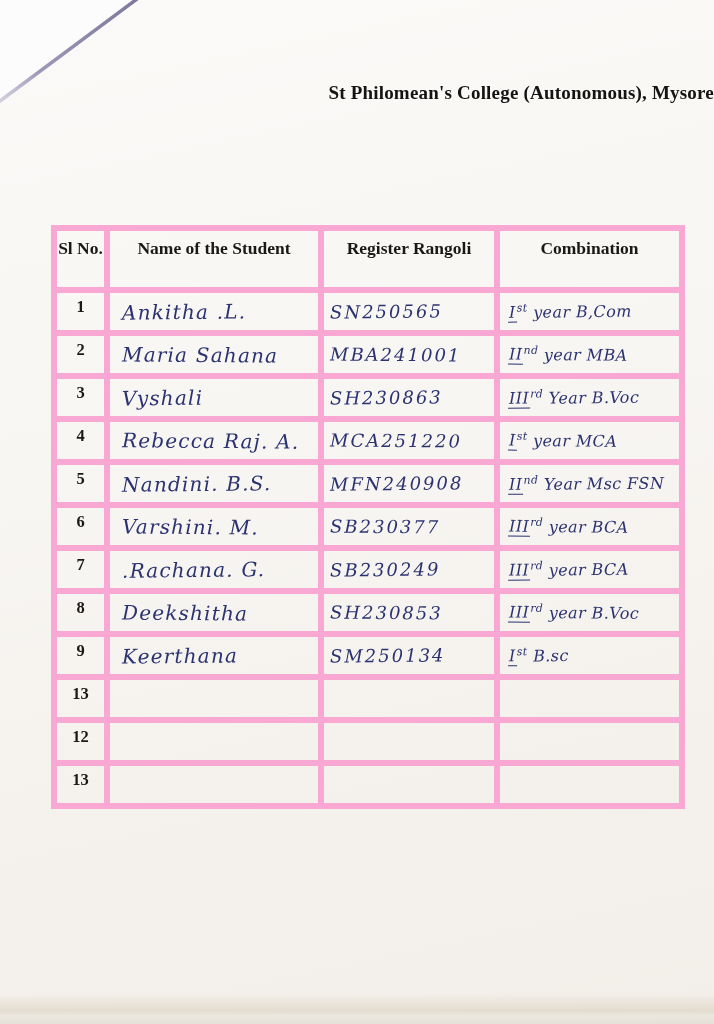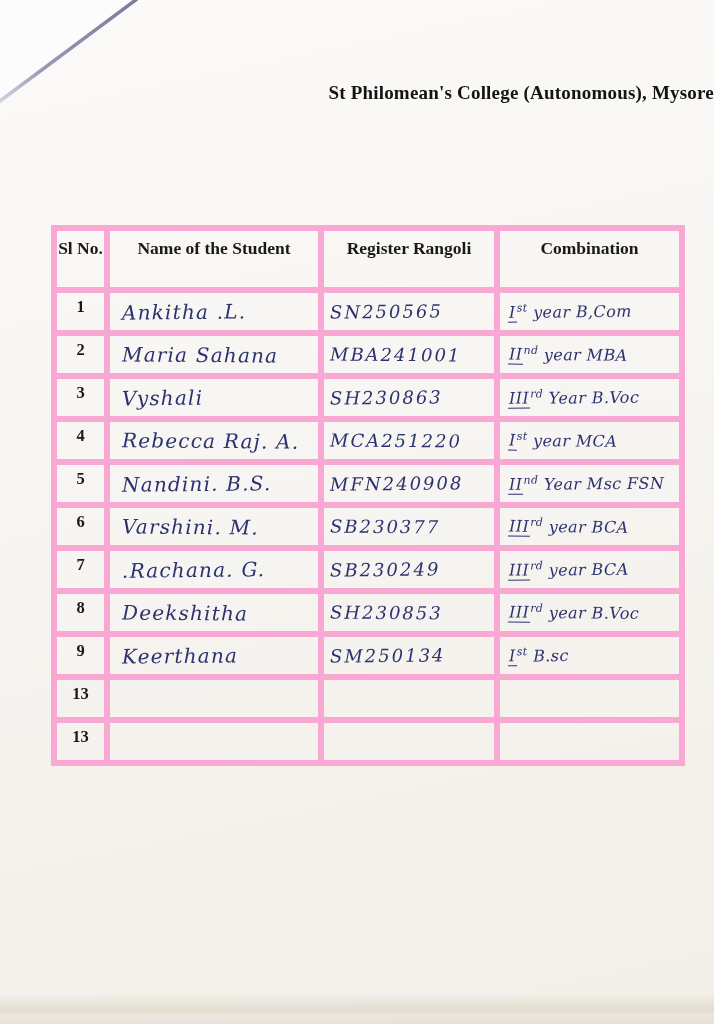--- a/index.html
+++ b/index.html
@@ -168,20 +168,26 @@
         <td class="reg-cell"><span class="hw hw-reg">SM250134</span></td>
         <td class="comb-cell"><span class="hw hw-comb"><span class="numeral">I</span><sup>st</sup><span> B.sc</span></span></td>
       </tr>
       <tr class="data-row">
         <td class="sl-cell">13</td>
         <td class="name-cell"><span class="hw hw-name"></span></td>
         <td class="reg-cell"><span class="hw hw-reg"></span></td>
         <td class="comb-cell"></td>
       </tr>
       <tr class="data-row">
+        <td class="sl-cell">12</td>
+        <td class="name-cell"><span class="hw hw-name"></span></td>
+        <td class="reg-cell"><span class="hw hw-reg"></span></td>
+        <td class="comb-cell"></td>
+      </tr>
+      <tr class="data-row">
         <td class="sl-cell">13</td>
         <td class="name-cell"><span class="hw hw-name"></span></td>
         <td class="reg-cell"><span class="hw hw-reg"></span></td>
         <td class="comb-cell"></td>
       </tr>
     </tbody>
 </table>
 
 <div class="bottom-shade"></div>
 

